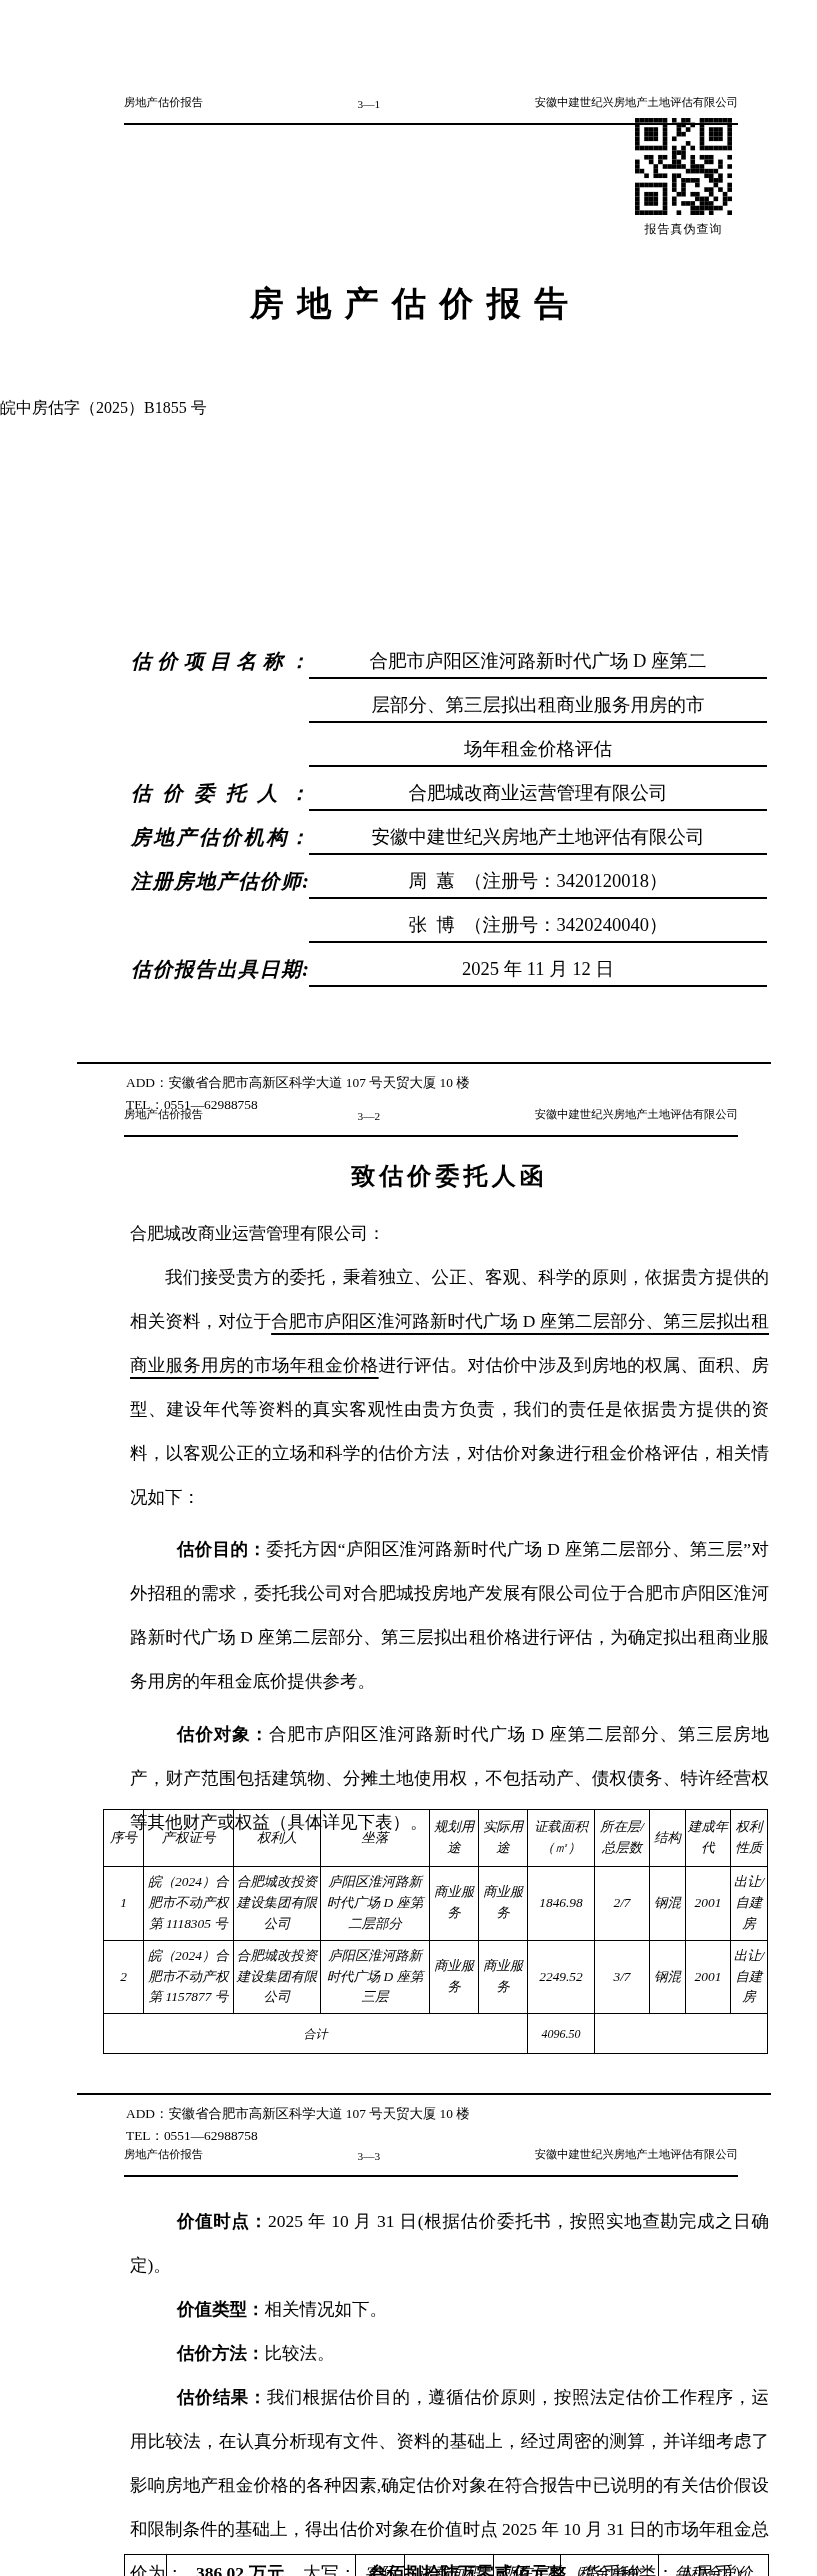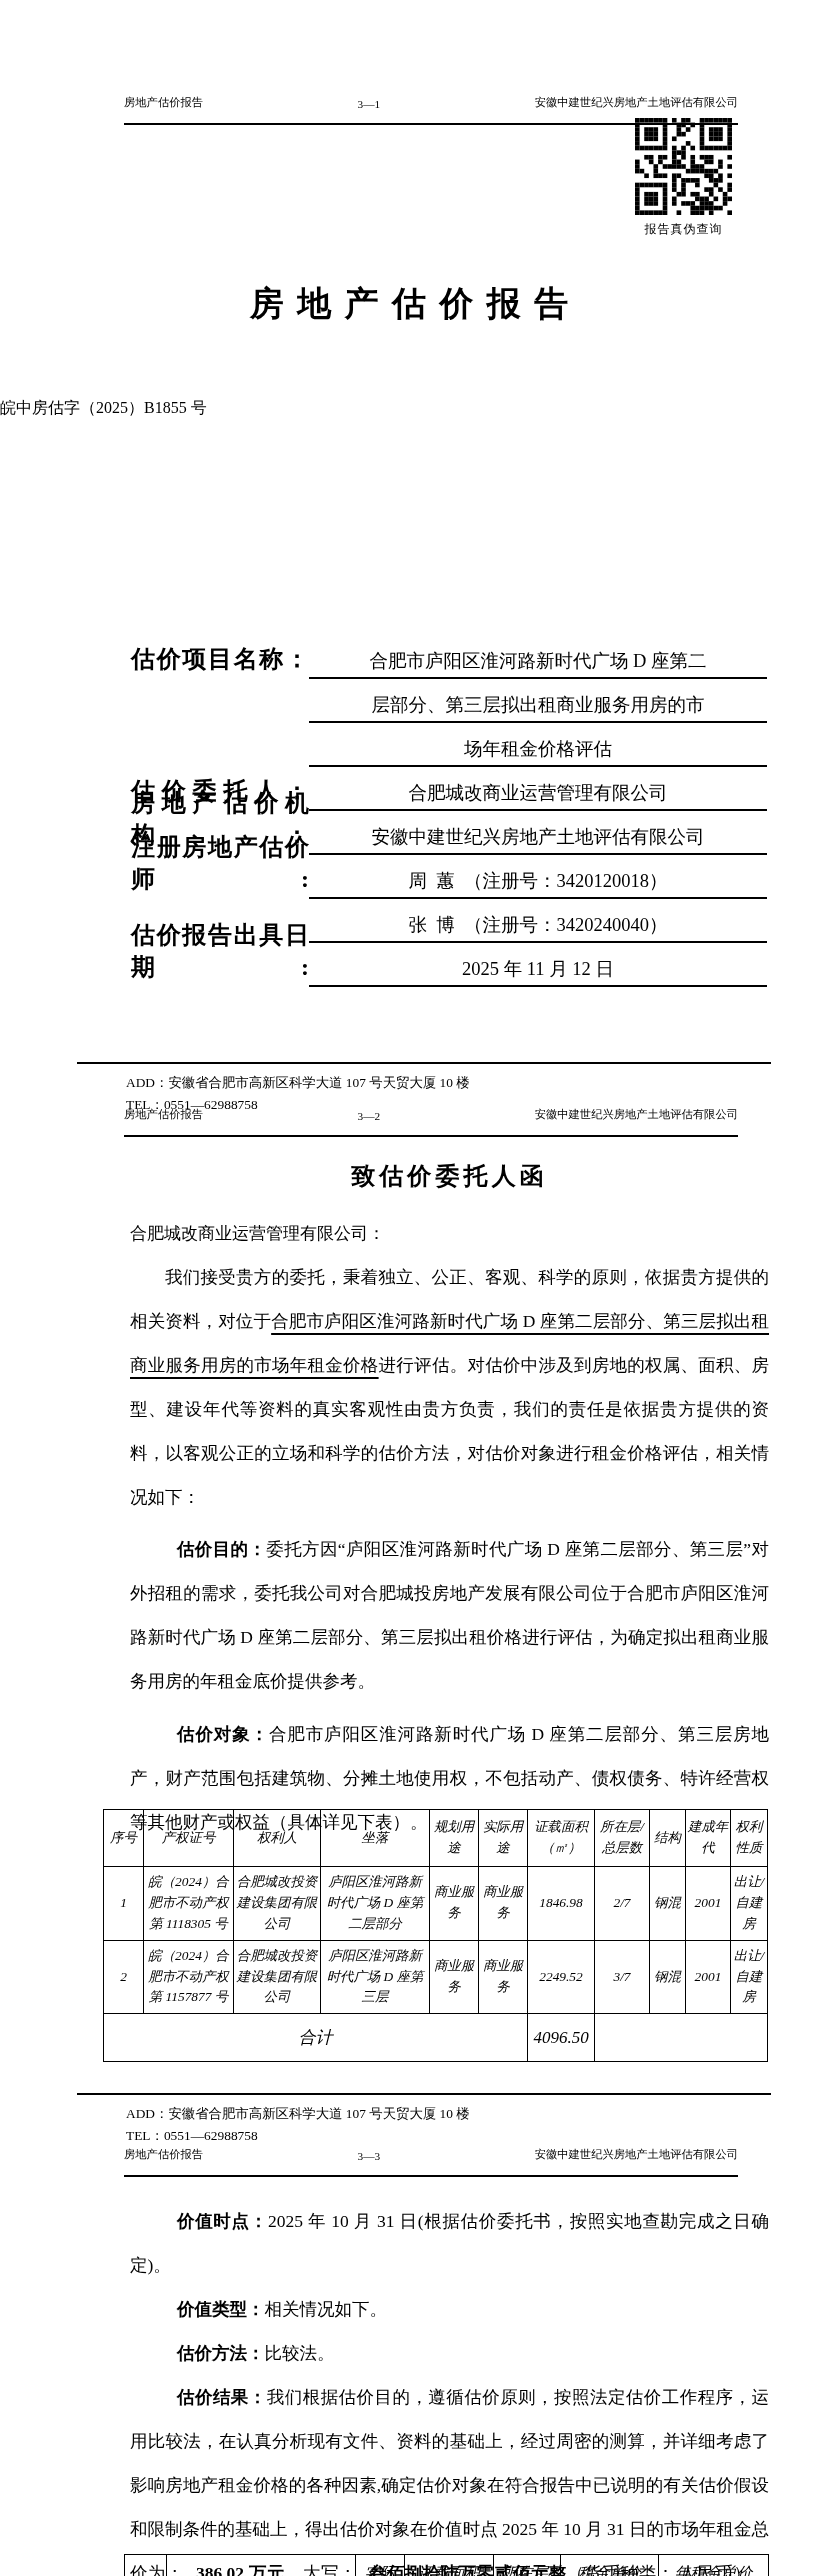--- a/index.html
+++ b/index.html
@@ -23,22 +23,22 @@
   .qr-wrap svg{display:block;margin:0 auto;}
   .qr-caption{margin-top:6.2px;font-size:12px;letter-spacing:1px;}
   .cover-title{
     position:absolute;top:281px;left:0;width:100%;text-align:center;
     font-size:34px;font-weight:bold;letter-spacing:13.4px;text-indent:13.4px;white-space:nowrap;
   }
   .cover-docno{position:absolute;top:355px;left:0;width:100%;text-align:left;font-size:16px;margin-top:43px;}
   .fields{position:absolute;top:635px;left:131px;width:636px;}
   .frow{display:flex;align-items:flex-end;height:44px;}
   .flabel{
-    width:178px;min-width:178px;font-size:24px;font-weight:bold;
-    text-align:justify;text-align-last:justify;padding-bottom:4.1px;
+    width:178px;min-width:178px;font-size:20px;font-weight:bold;
+    text-align:justify;text-align-last:justify;padding-bottom:4.1px;font-style:italic;
   }
   .flabel.empty{text-align-last:left;}
   .fvalue{
     flex:1;border-bottom:2.1px solid #000;font-size:18.5px;text-align:center;
     padding-bottom:4.1px;white-space:pre;overflow:visible;margin-top:8px;
   }
   
   .letter{position:absolute;top:1160px;left:130px;width:639px;}
   .letter-title{margin:0;text-align:center;font-size:24px;font-weight:bold;letter-spacing:4.1px;}
   .salute{margin-top:29px;font-size:17px;line-height:26px;}
@@ -47,21 +47,21 @@
   .u{text-decoration:underline;text-decoration-thickness:1.5px;text-underline-offset:6.2px;}
   
   table.rtable{border-collapse:collapse;table-layout:fixed;border:1.5px solid #000;font-style:italic;}
   .rtable th,.rtable td{
     border:1px solid #000;text-align:center;vertical-align:middle;
     font-weight:normal;word-break:break-all;
   }
   #table1{position:absolute;top:1809px;left:103px;width:665px;font-size:13.4px;}
   #table1 th{padding:7.2px 1.5px;line-height:1.55;}
   #table1 td{padding:5.2px 1.5px;line-height:1.55;}
-  #table1 tr.total-row td{padding:10.3px 1.5px;font-size:17px;}
+  #table1 tr.total-row td{padding:10.3px 1.5px;font-size:12px;}
   #table2{position:absolute;top:2554px;left:124px;width:644px;font-size:15.5px;}
   #table2 th{padding:6.2px 2.1px;line-height:1.5;}
 </style>
 </head>
 <body>
 
 <div class="sheet">
 
   <div class="pgheader" id="hdr1">
     <span>房地产估价报告</span>

